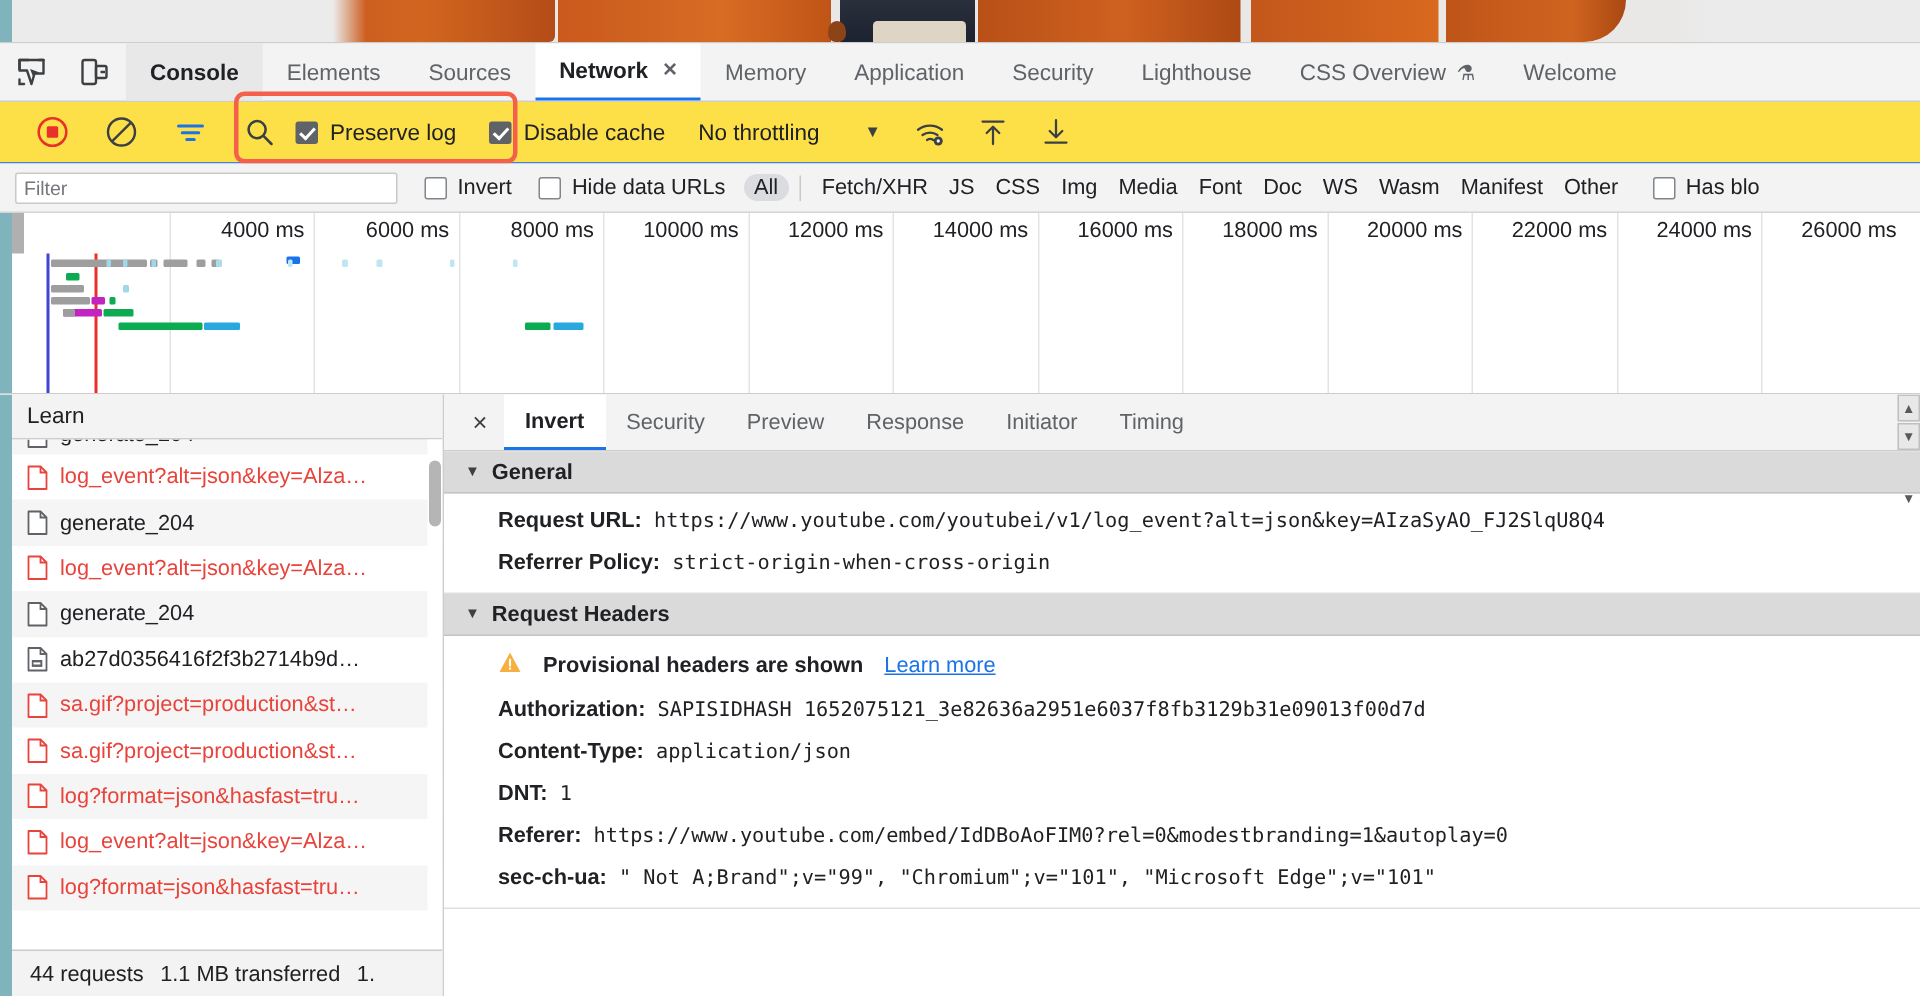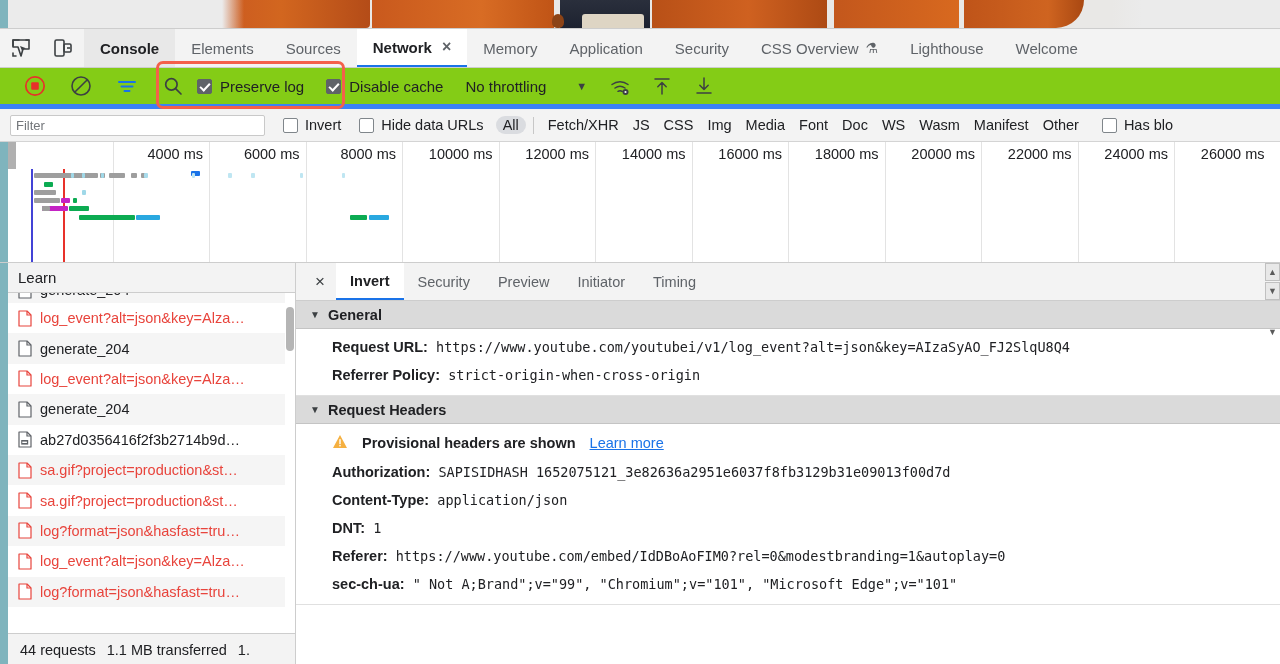--- a/index.html
+++ b/index.html
@@ -64,22 +64,22 @@
     background:#fff; color:#202124; font-weight:bold;
     border-bottom:2px solid #1a73e8;
   }
   .tab .close-x {
     margin-left:10px; font-size:16px; color:#5f6368; line-height:1;
   }
   .tab .flask { margin-left:7px; font-size:14px; }
 
   
   .toolbar {
-    position:relative; height:41px; background:#84cc16;
-    border-bottom:5px solid #3b82f6; display:flex; align-items:center;
+    position:relative; height:41px; background:#fde047;
+    border-bottom:1px solid #3b82f6; display:flex; align-items:center;
     padding-left:18px; gap:0;
   }
   .tool { display:flex; align-items:center; justify-content:center; cursor:pointer; }
   .record-btn { width:34px; height:34px; }
   .clear-btn  { width:34px; height:34px; margin-left:12px; }
   .filtertog  { width:34px; height:34px; margin-left:12px; }
   .search-ico { width:30px; height:30px; margin-left:14px; }
   .chk-group { display:flex; align-items:center; gap:8px; font-size:15px; color:#202124; margin-left:9px; cursor:pointer;}
   .chk {
     width:15px; height:15px; border:1px solid #80868b; border-radius:2px;
@@ -268,25 +268,25 @@
           <div class="tab">
             <span>Memory</span>
           </div>
           <div class="tab">
             <span>Application</span>
           </div>
           <div class="tab">
             <span>Security</span>
           </div>
           <div class="tab">
+            <span>Lighthouse</span>
+          </div>
+          <div class="tab">
             <span>CSS Overview</span>
             <span class="flask">⚗</span>
-          </div>
-          <div class="tab">
-            <span>Lighthouse</span>
           </div>
           <div class="tab">
             <span>Welcome</span>
           </div>
         </div>
     </div>
 
     <div class="toolbar">
       <div class="tool record-btn">
         <svg width="26" height="26" viewBox="0 0 26 26">
@@ -571,20 +571,21 @@
         </div>
       </div>
 
       <div class="rightpane">
         <div class="detail-tabs">
           <div class="dt-close">×</div>
           <div id="dtabs-host" style="display:flex;align-items:stretch;">
               <div class="dtab active">Invert</div>
               <div class="dtab">Security</div>
               <div class="dtab">Preview</div>
+              <div class="dtab">Response</div>
               <div class="dtab">Initiator</div>
               <div class="dtab">Timing</div>
             </div>
         </div>
         <div class="detail-body" id="detail-host">
             <div class="sect-hdr">
               <span class="tri">▼</span>
               <span>General</span>
             </div>
             <div class="sect-body">

